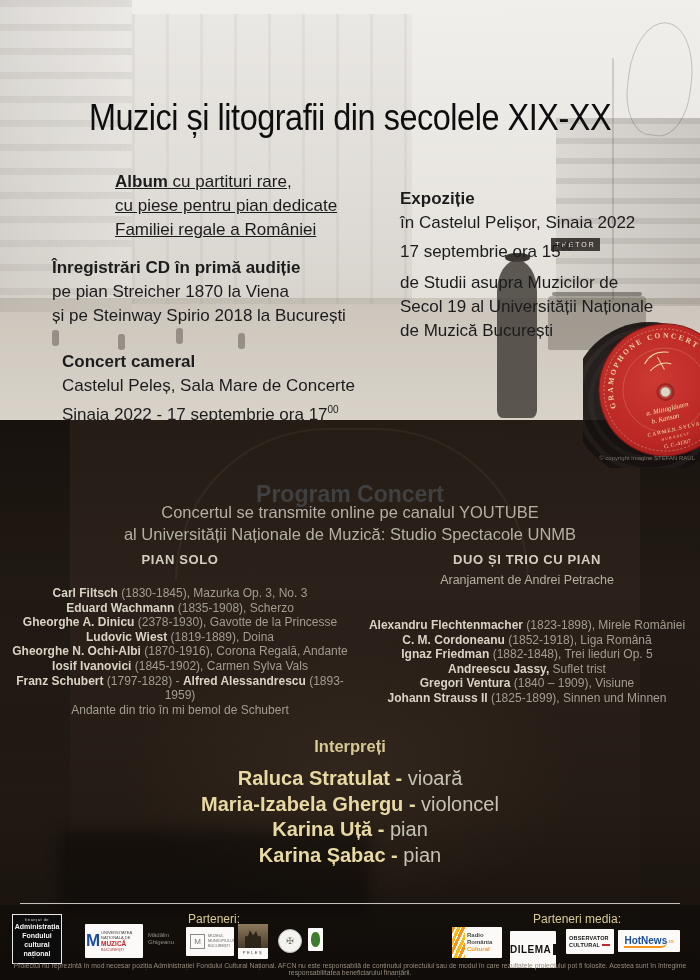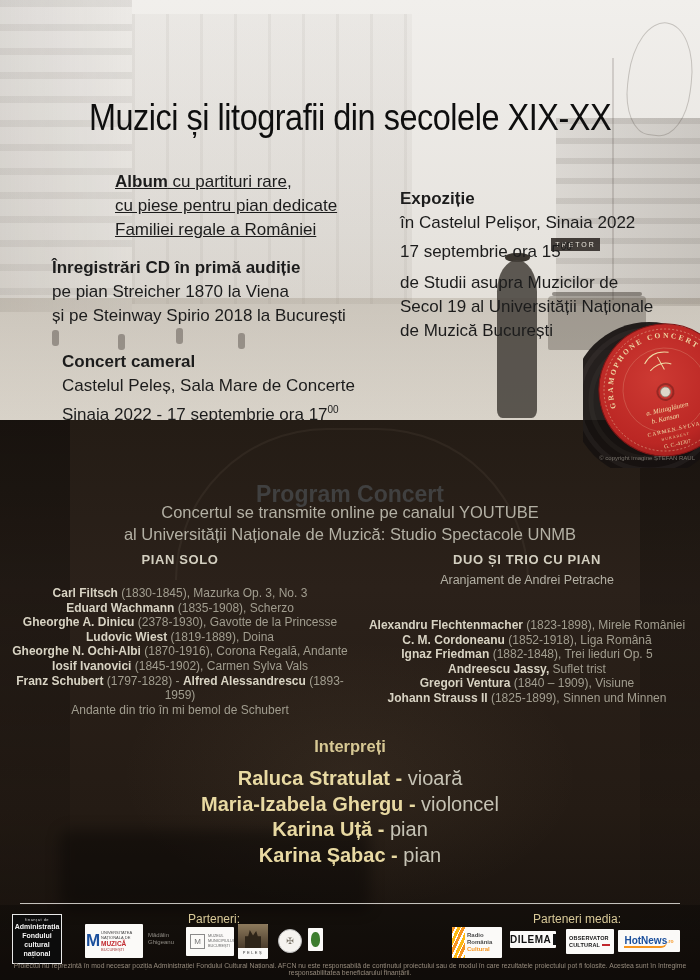--- a/index.html
+++ b/index.html
@@ -90,21 +90,21 @@
   .peles-cap{font-size:4px;letter-spacing:1.5px;color:#3a3a3a;text-align:center;line-height:10px;}
   .seal{left:278px;top:929px;width:22px;height:22px;border-radius:50%;background:#f5f3ef;
     border:1px solid #bbb;text-align:center;font-size:9px;line-height:22px;color:#7a7468;}
   .greenlogo{left:308px;top:928px;width:15px;height:23px;display:flex;align-items:center;justify-content:center;}
   .green-oval{width:9px;height:15px;background:#3e7d2f;border-radius:45%;}
   .radio{left:452px;top:927px;width:50px;height:31px;display:flex;align-items:center;}
   .radio-st{width:13px;height:31px;background:
     repeating-linear-gradient(115deg,#f7941d 0 3px,#fff 3px 5px,#fdb913 5px 8px,#fff 8px 9px);}
   .radio-t{font-size:6px;font-weight:bold;color:#4a4a4a;line-height:7px;padding-left:2px;}
   .radio-t .o{color:#f7941d;}
-  .dilema{left:510px;top:931px;width:46px;height:17px;display:flex;align-items:center;justify-content:center;}
+  .dilema{left:510px;top:931px;width:46px;height:37px;display:flex;align-items:center;justify-content:center;}
   .dilema-t{font-size:10px;font-weight:bold;color:#111;letter-spacing:.5px;}
   .dilema-b{width:4px;height:11px;background:#111;margin-left:2px;}
   .obs{left:566px;top:929px;width:45px;height:25px;display:flex;flex-direction:column;justify-content:center;padding-left:3px;}
   .obs-t{font-size:5.5px;font-weight:bold;color:#111;line-height:6.5px;letter-spacing:.2px;}
   .obs-dash{display:inline-block;width:8px;height:2px;background:#c1272d;margin-left:2px;vertical-align:middle;}
   .hot{left:618px;top:930px;width:62px;height:22px;display:flex;align-items:center;justify-content:center;}
   .hot-t{font-size:10px;font-weight:bold;color:#1b4f9c;border-bottom:2px solid #f7941d;border-radius:0 0 6px 0;}
   .hot-ro{font-size:5px;color:#f7941d;font-weight:bold;}
   .discl{top:962px;font-size:6.8px;color:#958a7c;}
 </style>

